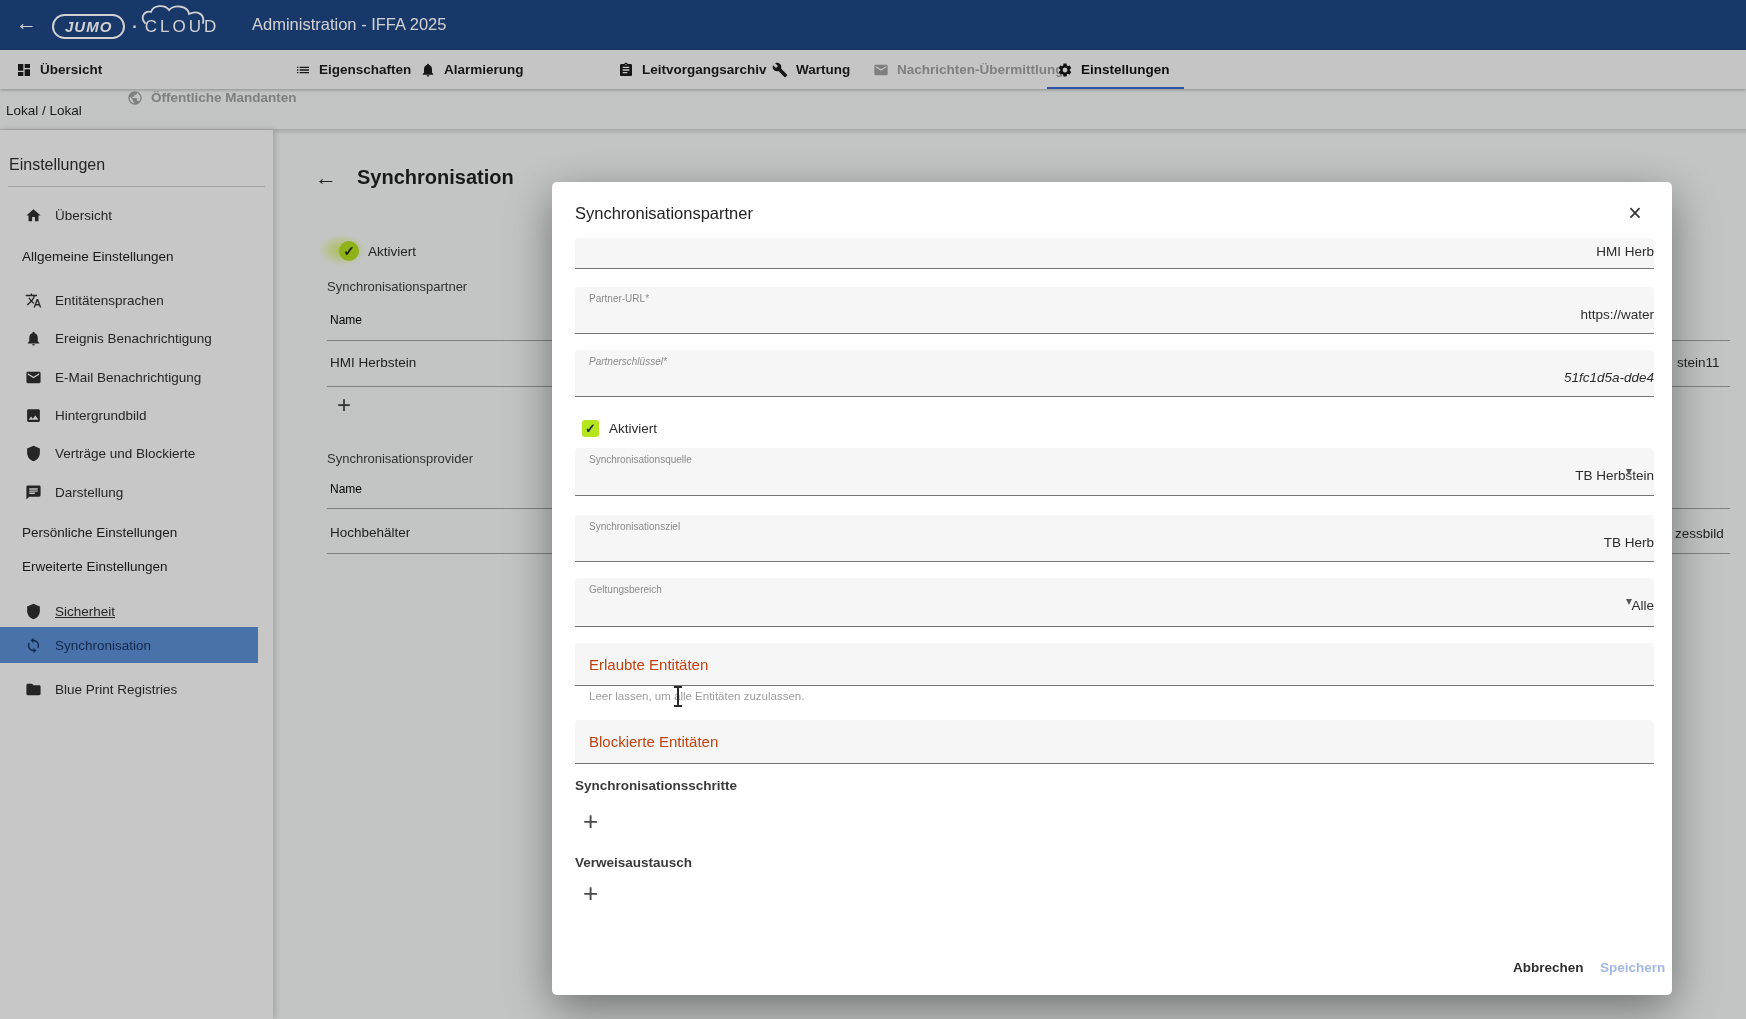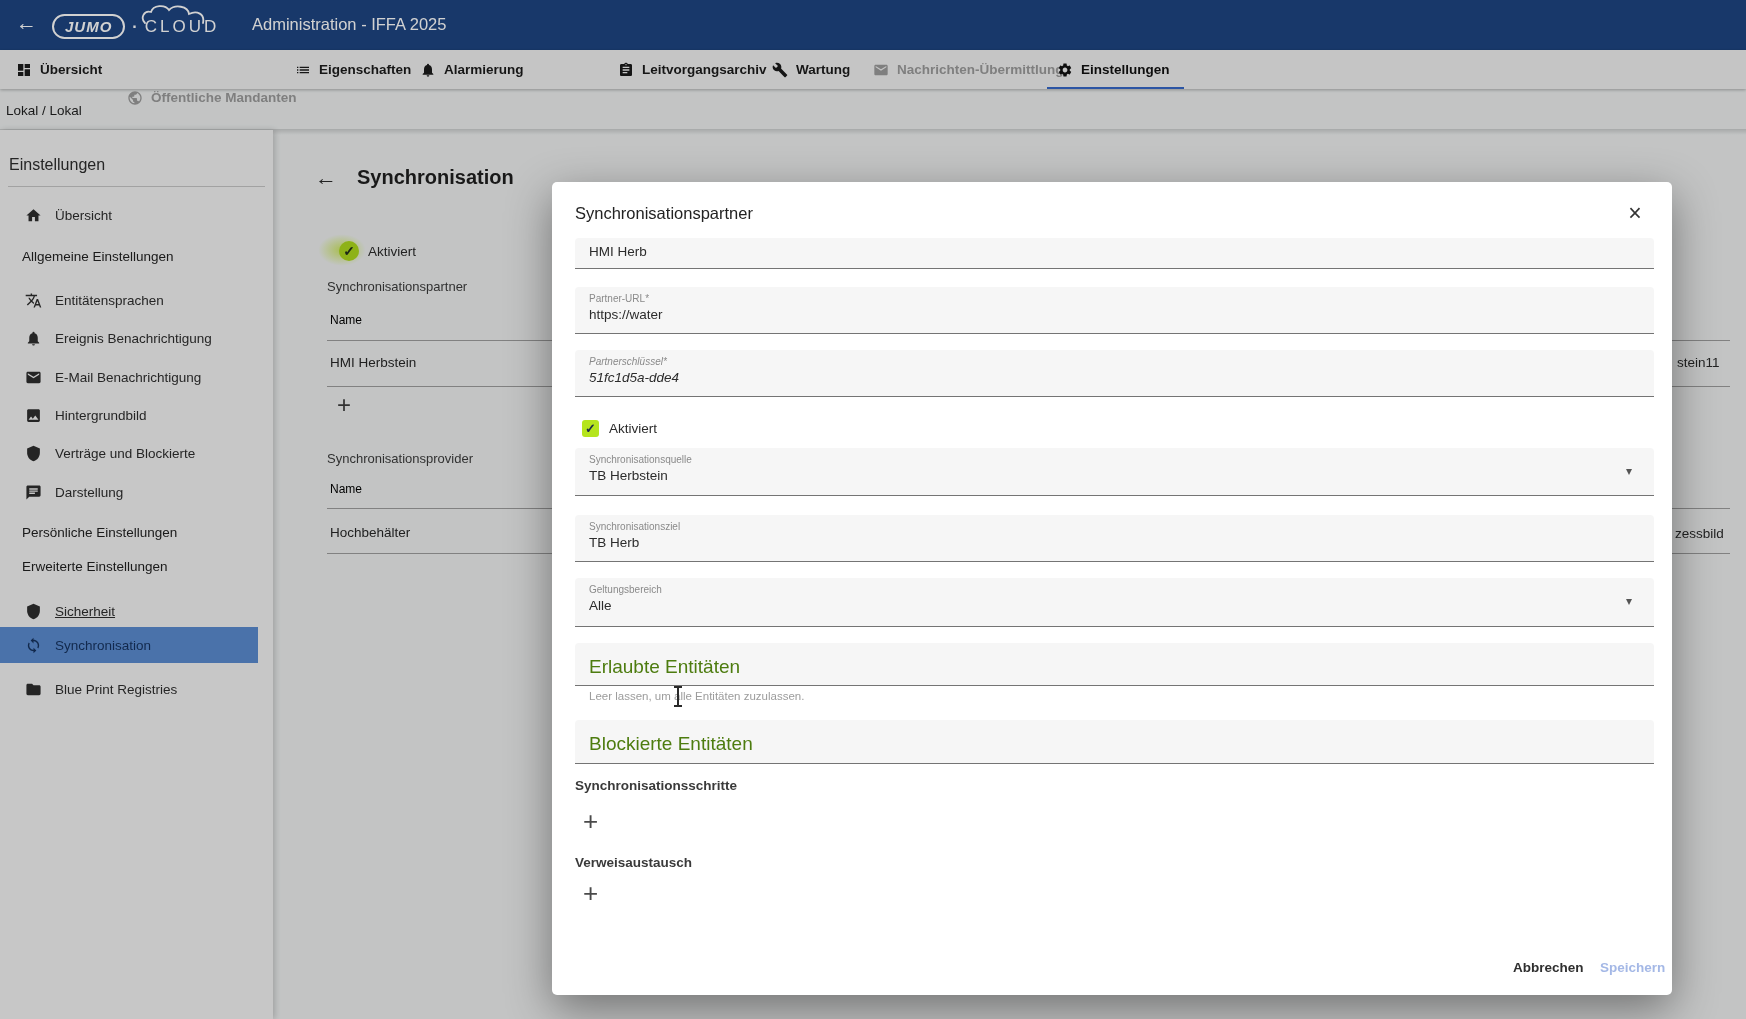--- a/index.html
+++ b/index.html
@@ -54,22 +54,22 @@
   .hdiv{position:absolute;left:327px;width:1403px;border-top:1px solid #9e9e9e;}
   .frag{position:absolute;font-size:13.5px;color:#2a2a2a;}
 
   
   .scrim{position:absolute;inset:0;background:rgba(0,0,0,.18);z-index:40;}
   .modal{position:absolute;left:552px;top:182px;width:1120px;height:813px;background:#fff;border-radius:5px;box-shadow:0 14px 45px rgba(0,0,0,.42);z-index:60;}
   .m-title{position:absolute;left:23px;top:22px;font-size:16.5px;color:#232323;}
   .m-close{position:absolute;left:1068px;top:16px;width:30px;height:30px;font-size:23px;color:#333;text-align:center;line-height:30px;cursor:pointer;}
   .mfield{position:absolute;left:23px;width:1079px;background:#f6f6f6;border-bottom:1px solid #747474;border-radius:4px 4px 0 0;cursor:text;}
   .mlabel{margin:6px 0 0 14px;font-size:10px;color:#8a8a8a;}
-  .mvalue{margin:3px 0 0 14px;font-size:13.5px;color:#2c2c2c;}
-  .mplace{margin:13px 0 0 14px;font-size:19px;color:#4d7c0f;}
+  .mvalue{margin:3px 0 0 14px;font-size:13.5px;color:#2c2c2c;text-align:right;}
+  .mplace{margin:13px 0 0 14px;font-size:15px;color:#c2410c;}
   .caret{position:absolute;right:22px;top:50%;transform:translateY(-55%);font-size:12px;color:#555;cursor:pointer;}
   .f1{top:56px;height:30px;} .f1 .mvalue{margin-top:6px;}
   .f2{top:105px;height:46px;} .f3{top:168px;height:46px;font-style:italic;}
   .f4{top:266px;height:47px;} .f5{top:333px;height:46px;} .f6{top:396px;height:48px;}
   .f7{top:461px;height:42px;} .f8{top:538px;height:43px;}
   .m-hint{position:absolute;left:37px;top:508px;font-size:11.5px;color:#9c9c9c;}
   .m-checkbox{position:absolute;left:30px;top:238px;width:17px;height:17px;background:#b5e51d;border-radius:3px;color:#1c2b47;font-size:13px;font-weight:700;line-height:17px;text-align:center;cursor:pointer;}
   .m-checklabel{position:absolute;left:57px;top:239px;font-size:13.5px;color:#2c2c2c;}
   .m-section{position:absolute;left:23px;font-size:13.5px;font-weight:700;color:#3a3a3a;}
   .ms0{top:596px;} .ms1{top:673px;}

